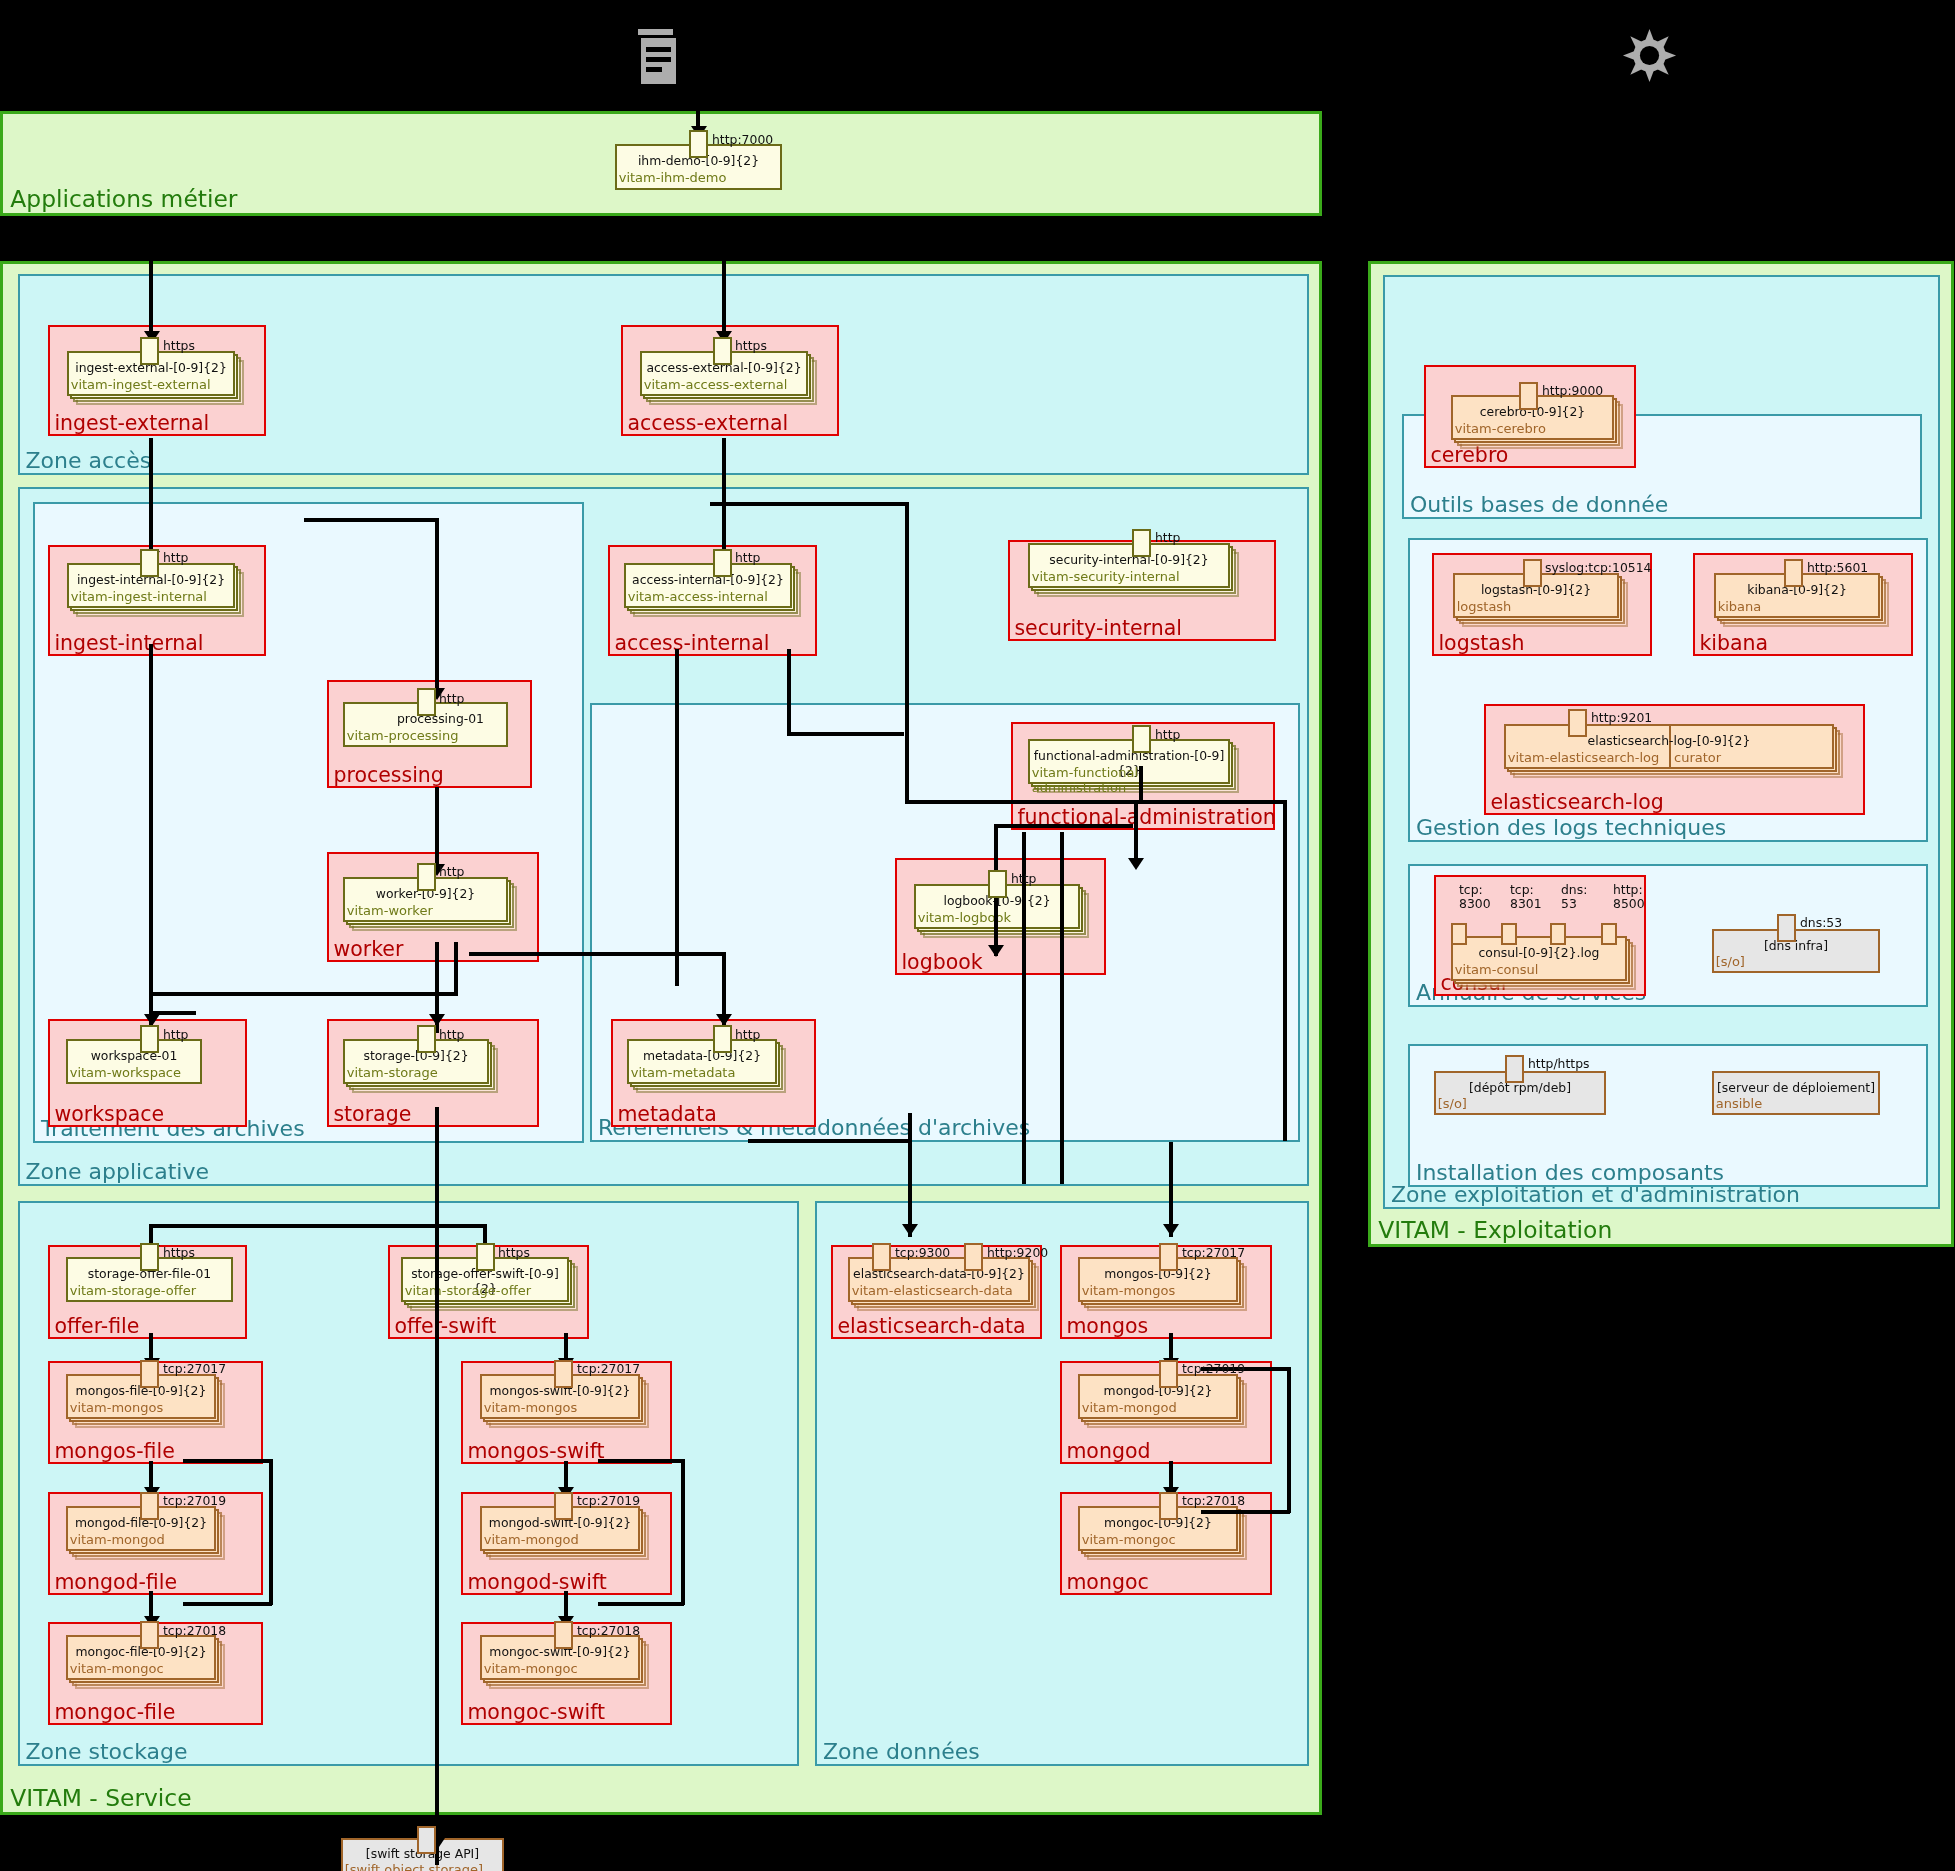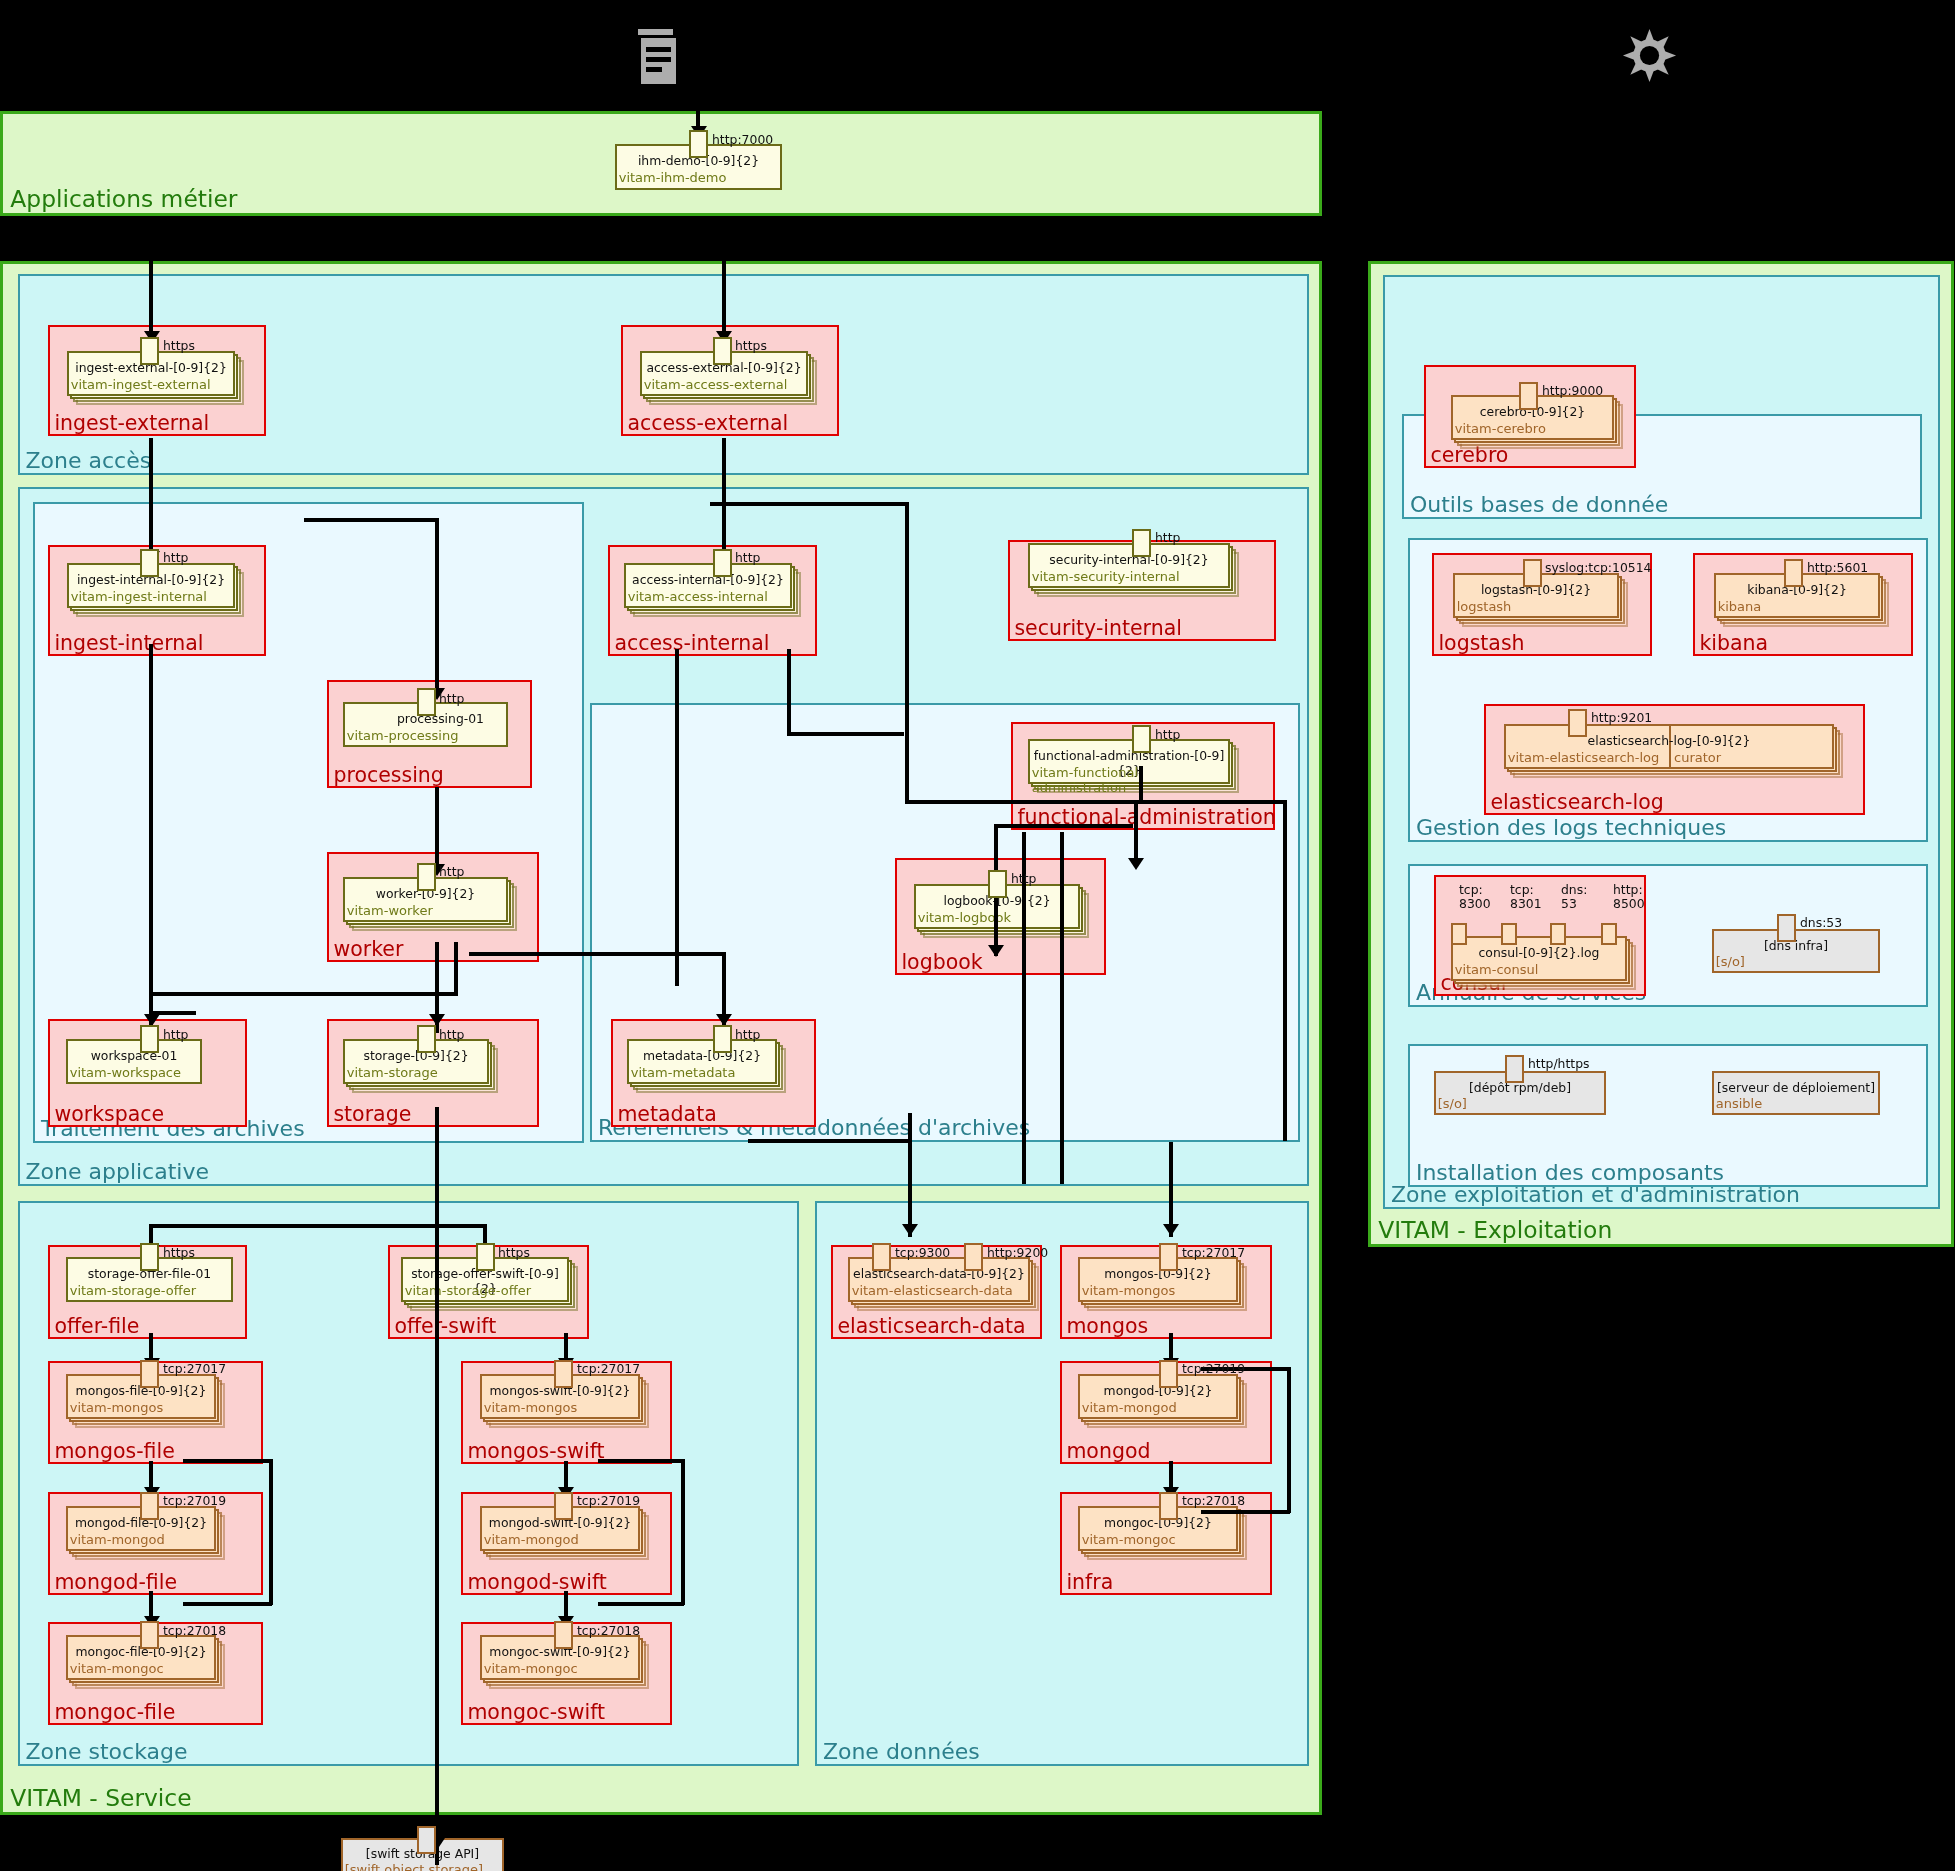--- a/index.html
+++ b/index.html
@@ -537,21 +537,21 @@
   <div class="node o" style="left:1078px;top:1374px;width:160px;height:45px;">
     <div class="sheet" style="left:8.8px;top:8.8px;width:160px;height:45px;opacity:.45;"></div>
     <div class="sheet" style="left:5.9px;top:5.9px;width:160px;height:45px;opacity:.7;"></div>
     <div class="sheet" style="left:2.9px;top:2.9px;width:160px;height:45px;"></div>
     <div class="face" style="width:160px;height:45px;"></div>
     <span class="n1" style="top:8.8px;">mongod-[0-9]{2}</span>
     <span class="n2" style="top:26px;">vitam-mongod</span>
   </div>
 
   <div class="svc" style="left:1060px;top:1492px;width:212px;height:103px;">
-    <span class="svc-label">infra</span>
+    <span class="svc-label">mongoc</span>
   </div>
   <span class="portlbl" style="left:1182px;top:1493px;">tcp:27018</span>
   <div class="port o-port" style="left:1159px;top:1492px;"></div>
   <div class="node o" style="left:1078px;top:1506px;width:160px;height:45px;">
     <div class="sheet" style="left:8.8px;top:8.8px;width:160px;height:45px;opacity:.45;"></div>
     <div class="sheet" style="left:5.9px;top:5.9px;width:160px;height:45px;opacity:.7;"></div>
     <div class="sheet" style="left:2.9px;top:2.9px;width:160px;height:45px;"></div>
     <div class="face" style="width:160px;height:45px;"></div>
     <span class="n1" style="top:8.8px;">mongoc-[0-9]{2}</span>
     <span class="n2" style="top:26px;">vitam-mongoc</span>

